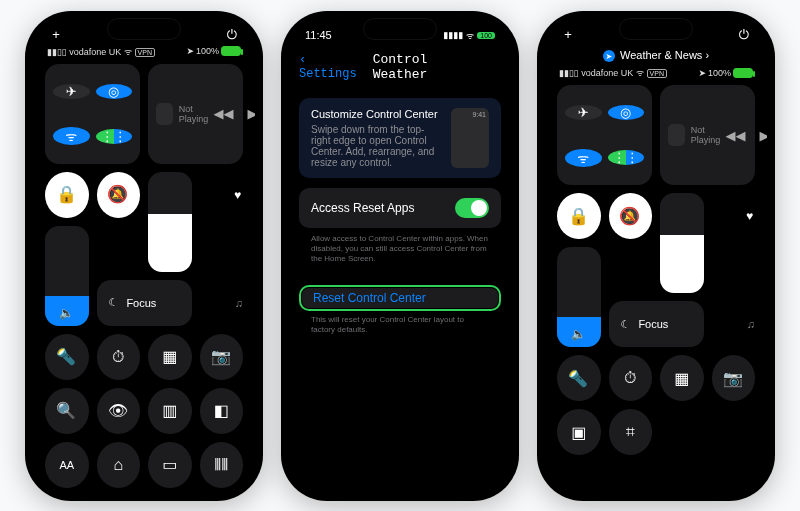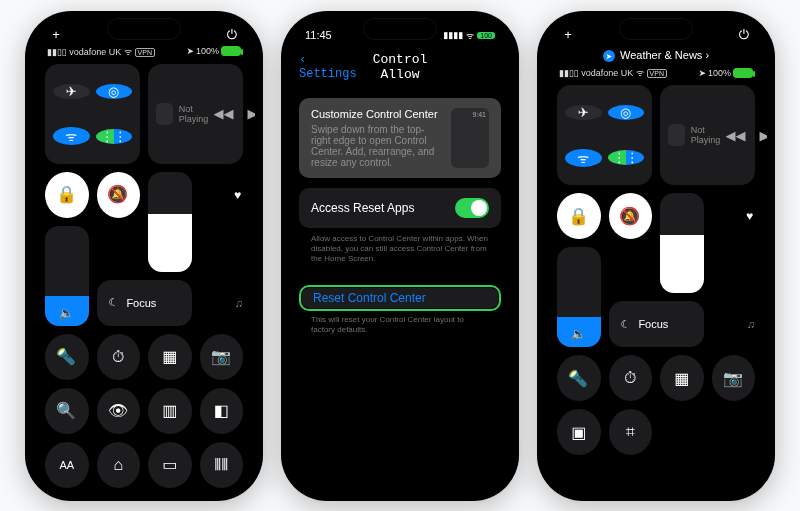--- a/index.html
+++ b/index.html
@@ -171,21 +171,21 @@
   .sb {
     display:flex; justify-content:space-between; align-items:center;
     padding: 10px 16px 0 16px;
     font-size: 11px;
   }
   .sb-ico { display:flex; gap:3px; align-items:center; font-size:9px; }
   .nav { display:flex; align-items:center; padding: 10px 10px 10px 10px; font-size:13px;font-family:Liberation Mono, monospace; }
   .nav .back { color:#0a84ff; font-size:12px; flex:0 0 70px; }
   .nav .title { flex:1; text-align:center; color:#fff; font-size:13px; }
   .card {
-    background:#404040; margin: 6px 10px; border-radius: 10px;
+    background:#0f172a; margin: 6px 10px; border-radius: 10px;
     padding: 10px 12px; font-size: 10px; color:#8e8e93;
     display:flex; gap:10px; align-items:flex-start;
   }
   .card .hd { font-size:11px; color:#fff; margin-bottom:4px; }
   .mockmini {
     width: 38px; height: 60px; background:#2c2c2e; border-radius:6px;
     font-size:7px; color:#aaa; display:flex; align-items:flex-start;
     justify-content:flex-end; padding:3px;
     flex-shrink: 0;
   }
@@ -303,21 +303,21 @@
         <span>▮▮▮▮</span>
         <span>ᯤ</span>
         <span style="background:#30d158;color:#000;padding:0 3px;border-radius:3px;font-size:7px">100</span>
       </span>
     </div>
     <div class="nav">
       <span class="back">
         <span>‹ </span>
         <span>Settings</span>
       </span>
-      <span class="title">Control Allow</span>
+      <span class="title">Control Weather</span>
       <span style="flex:0 0 70px"></span>
     </div>
     <div class="card">
       <div>
         <div class="hd">Customize Control Center</div>
         <div>Swipe down from the top-right edge to open Control Center. Add, rearrange, and resize any control.</div>
       </div>
       <div class="mockmini">
         <span>9:41</span>
       </div>

